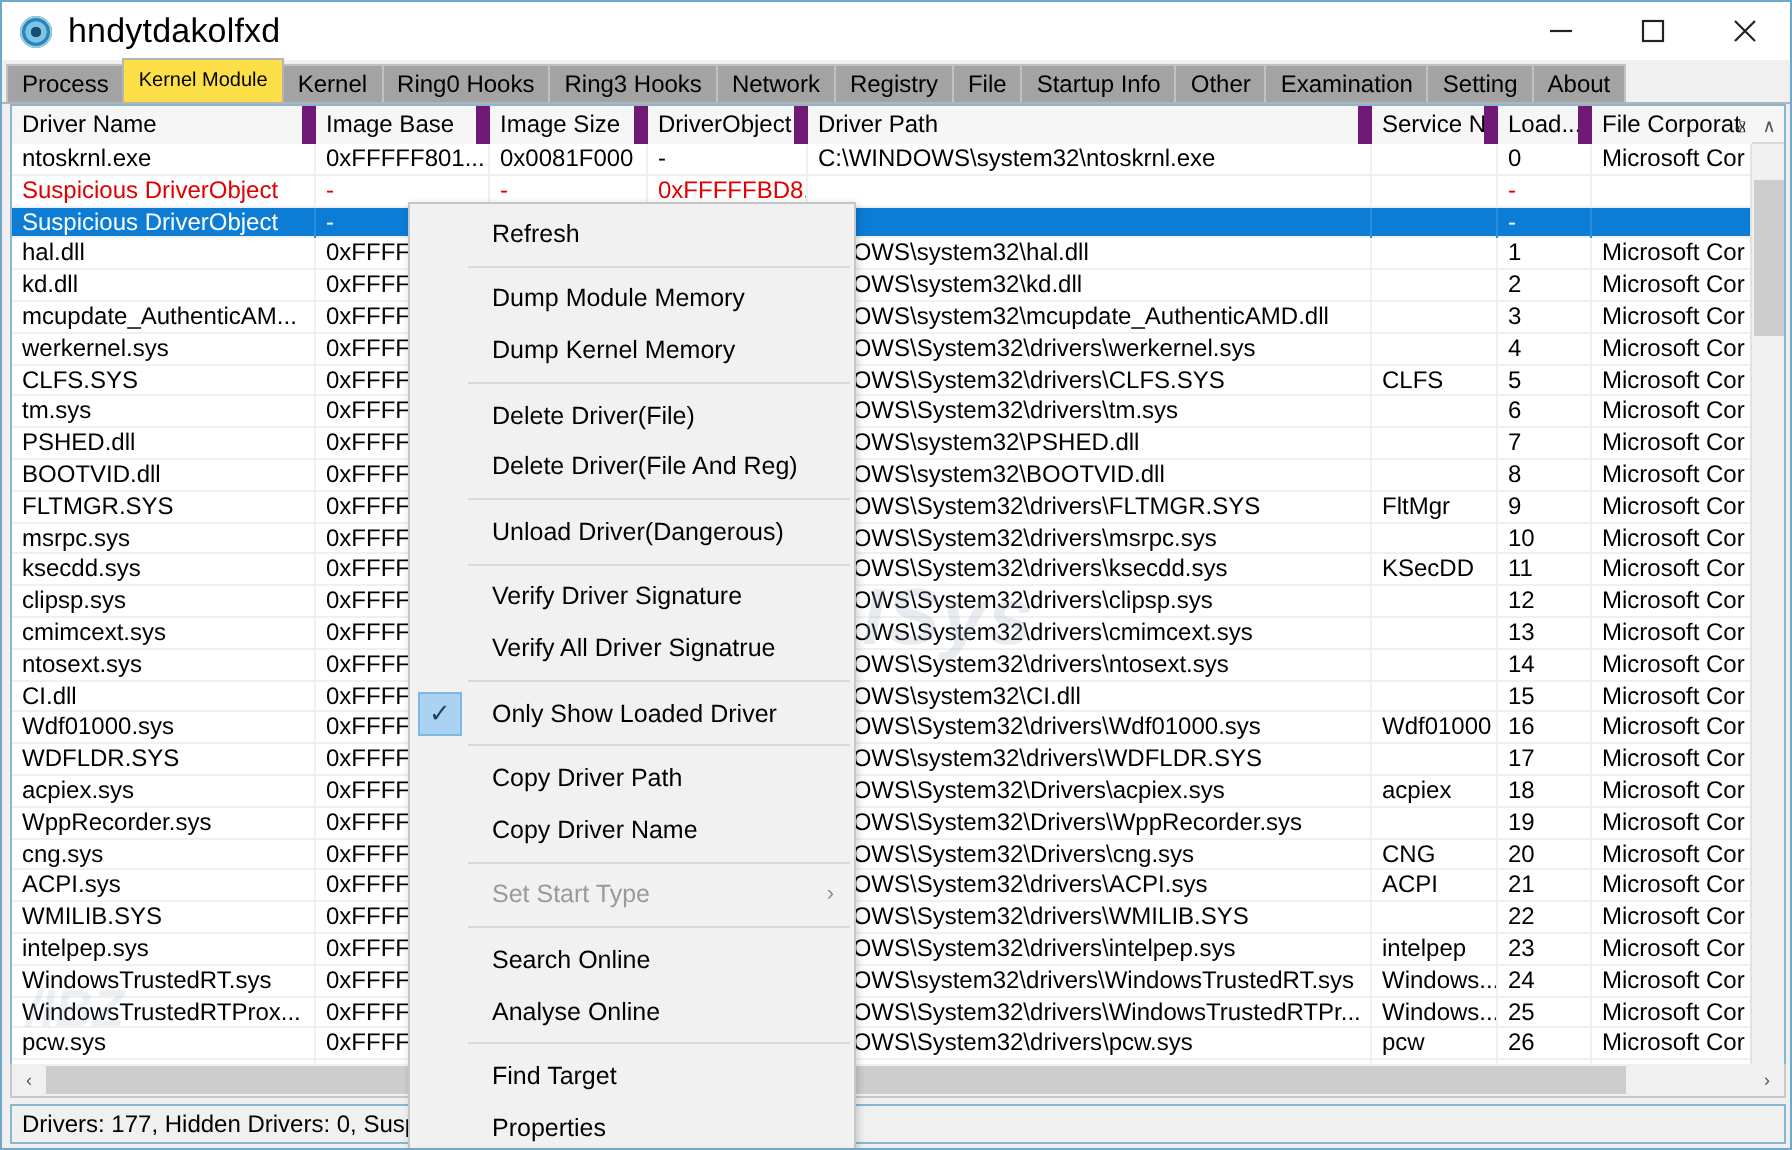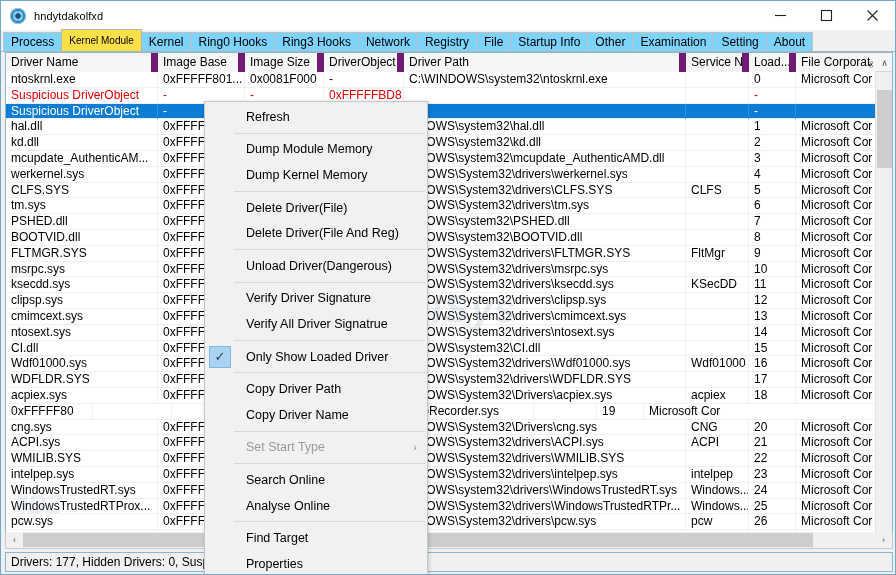--- a/index.html
+++ b/index.html
@@ -28,21 +28,21 @@
   }
   .app-icon {
     width: 16px; height: 16px;
     margin-left: 9px; margin-right: 8px;
     border-radius: 50%;
     background: radial-gradient(circle at 50% 50%, #1b4f72 0 22%, #7fc4e8 24% 46%, #2b86b8 48% 72%, #cfe9f7 74% 100%);
     box-shadow: 0 0 0 1px #9ccbe3 inset;
     flex: none;
   }
   .title-text {
-    font-size: 11px;
+    font-size: 17px;
     color: #000;
     letter-spacing: .1px;
   }
   .win-buttons {
     position: absolute;
     right: 0; top: 0;
     height: 29px;
     display: flex;
   }
   .win-btn {
@@ -61,21 +61,21 @@
     align-items: flex-end;
     padding-left: 2px;
     border-bottom: 1px solid #b4b4b4;
   }
   .tab {
     height: 19px;
     line-height: 18px;
     padding: 0 7px;
     font-size: 12px;
     color: #000;
-    background: #7dd3fc;
+    background: #a3a3a3;
     border: 1px solid #c2c2c2;
     border-bottom: none;
     margin-right: -1px;
     white-space: nowrap;
   }
   .tab.active {
     height: 22px;
     line-height: 21px;
     background: #fde047;
     border-color: #b4b4b4;
@@ -549,20 +549,21 @@
           <div class="cell c0">acpiex.sys</div>
           <div class="cell c1">0xFFFFF80</div>
           <div class="cell c2"></div>
           <div class="cell c3"></div>
           <div class="cell c4">NDOWS\System32\Drivers\acpiex.sys</div>
           <div class="cell c5">acpiex</div>
           <div class="cell c6">18</div>
           <div class="cell c7">Microsoft Cor</div>
         </div>
         <div class="row">
+          <div class="cell c0">WppRecorder.sys</div>
           <div class="cell c1">0xFFFFF80</div>
           <div class="cell c2"></div>
           <div class="cell c3"></div>
           <div class="cell c4">NDOWS\System32\Drivers\WppRecorder.sys</div>
           <div class="cell c5"></div>
           <div class="cell c6">19</div>
           <div class="cell c7">Microsoft Cor</div>
         </div>
         <div class="row">
           <div class="cell c0">cng.sys</div>

